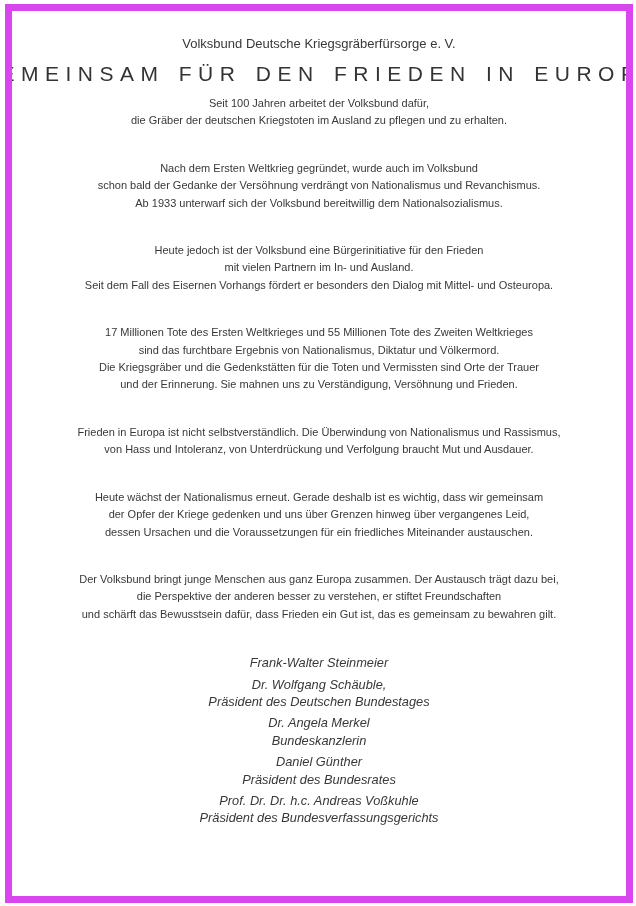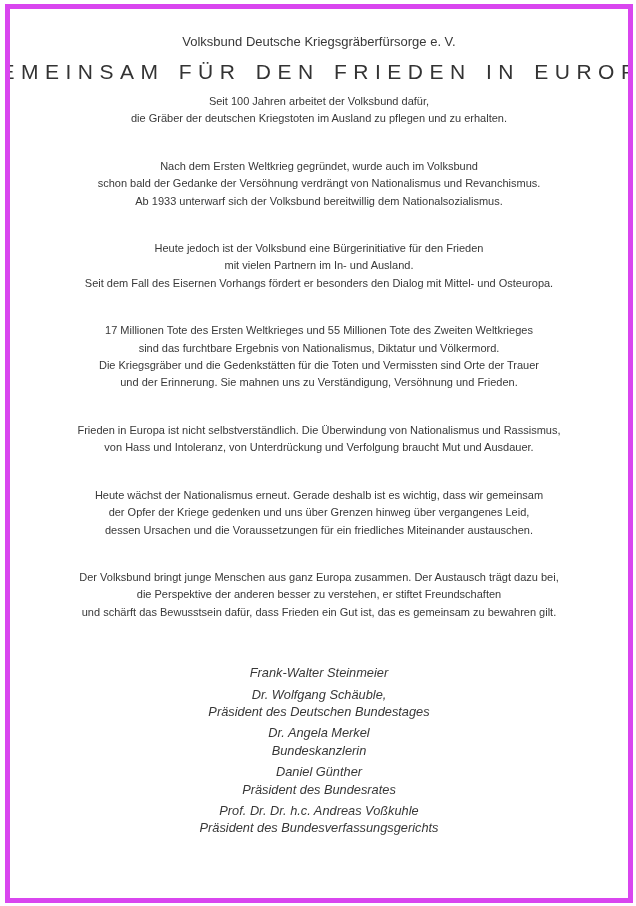--- a/index.html
+++ b/index.html
@@ -14,21 +14,21 @@
     font-family: "Liberation Sans", "DejaVu Sans", sans-serif;
     color: #383838;
   }
   .sheet {
     box-sizing: border-box;
     position: absolute;
     left: 5px;
     top: 4px;
     width: 628px;
     height: 899px;
-    border: 5px solid #d946ef;
+    border: 7px solid #d946ef;
     background: #ffffff;
     overflow: hidden;
   }
   .content {
     box-sizing: border-box;
     width: 100%;
     height: 100%;
     padding-top: 24px;
     display: flex;
     flex-direction: column;
@@ -63,21 +63,21 @@
   }
   .signatures {
     margin-top: 27px;
   }
   .sig {
     margin-top: 4px;
     text-align: center;
     font-style: italic;
   }
   .sig.first {
-    margin-top: 16px;
+    margin-top: 4px;
   }
   .sig .line {
     font-size: 12.8px;
     line-height: 17.4px;
   }
 </style>
 </head>
 <body>
 
 <div class="sheet">

